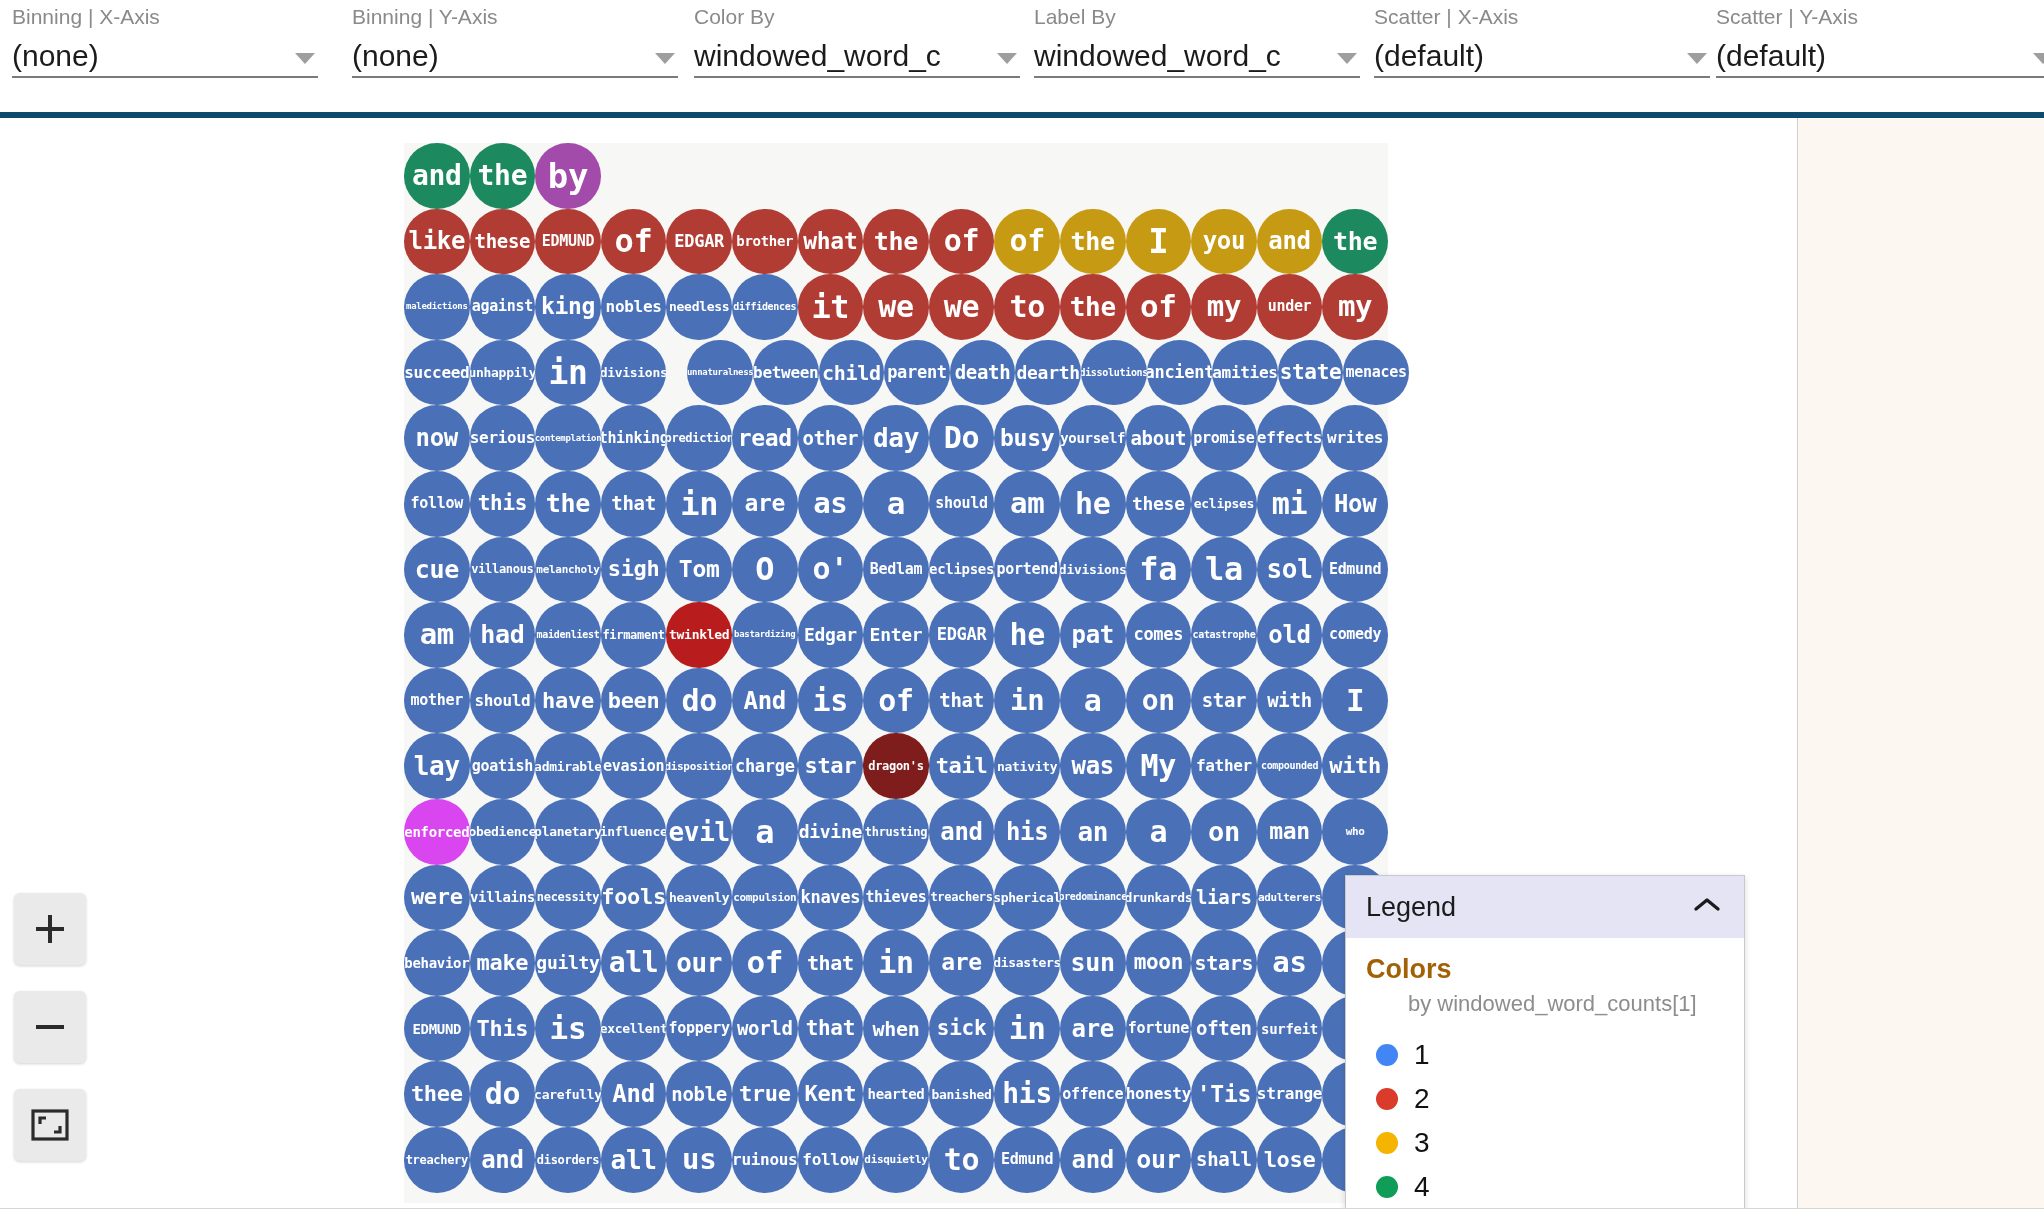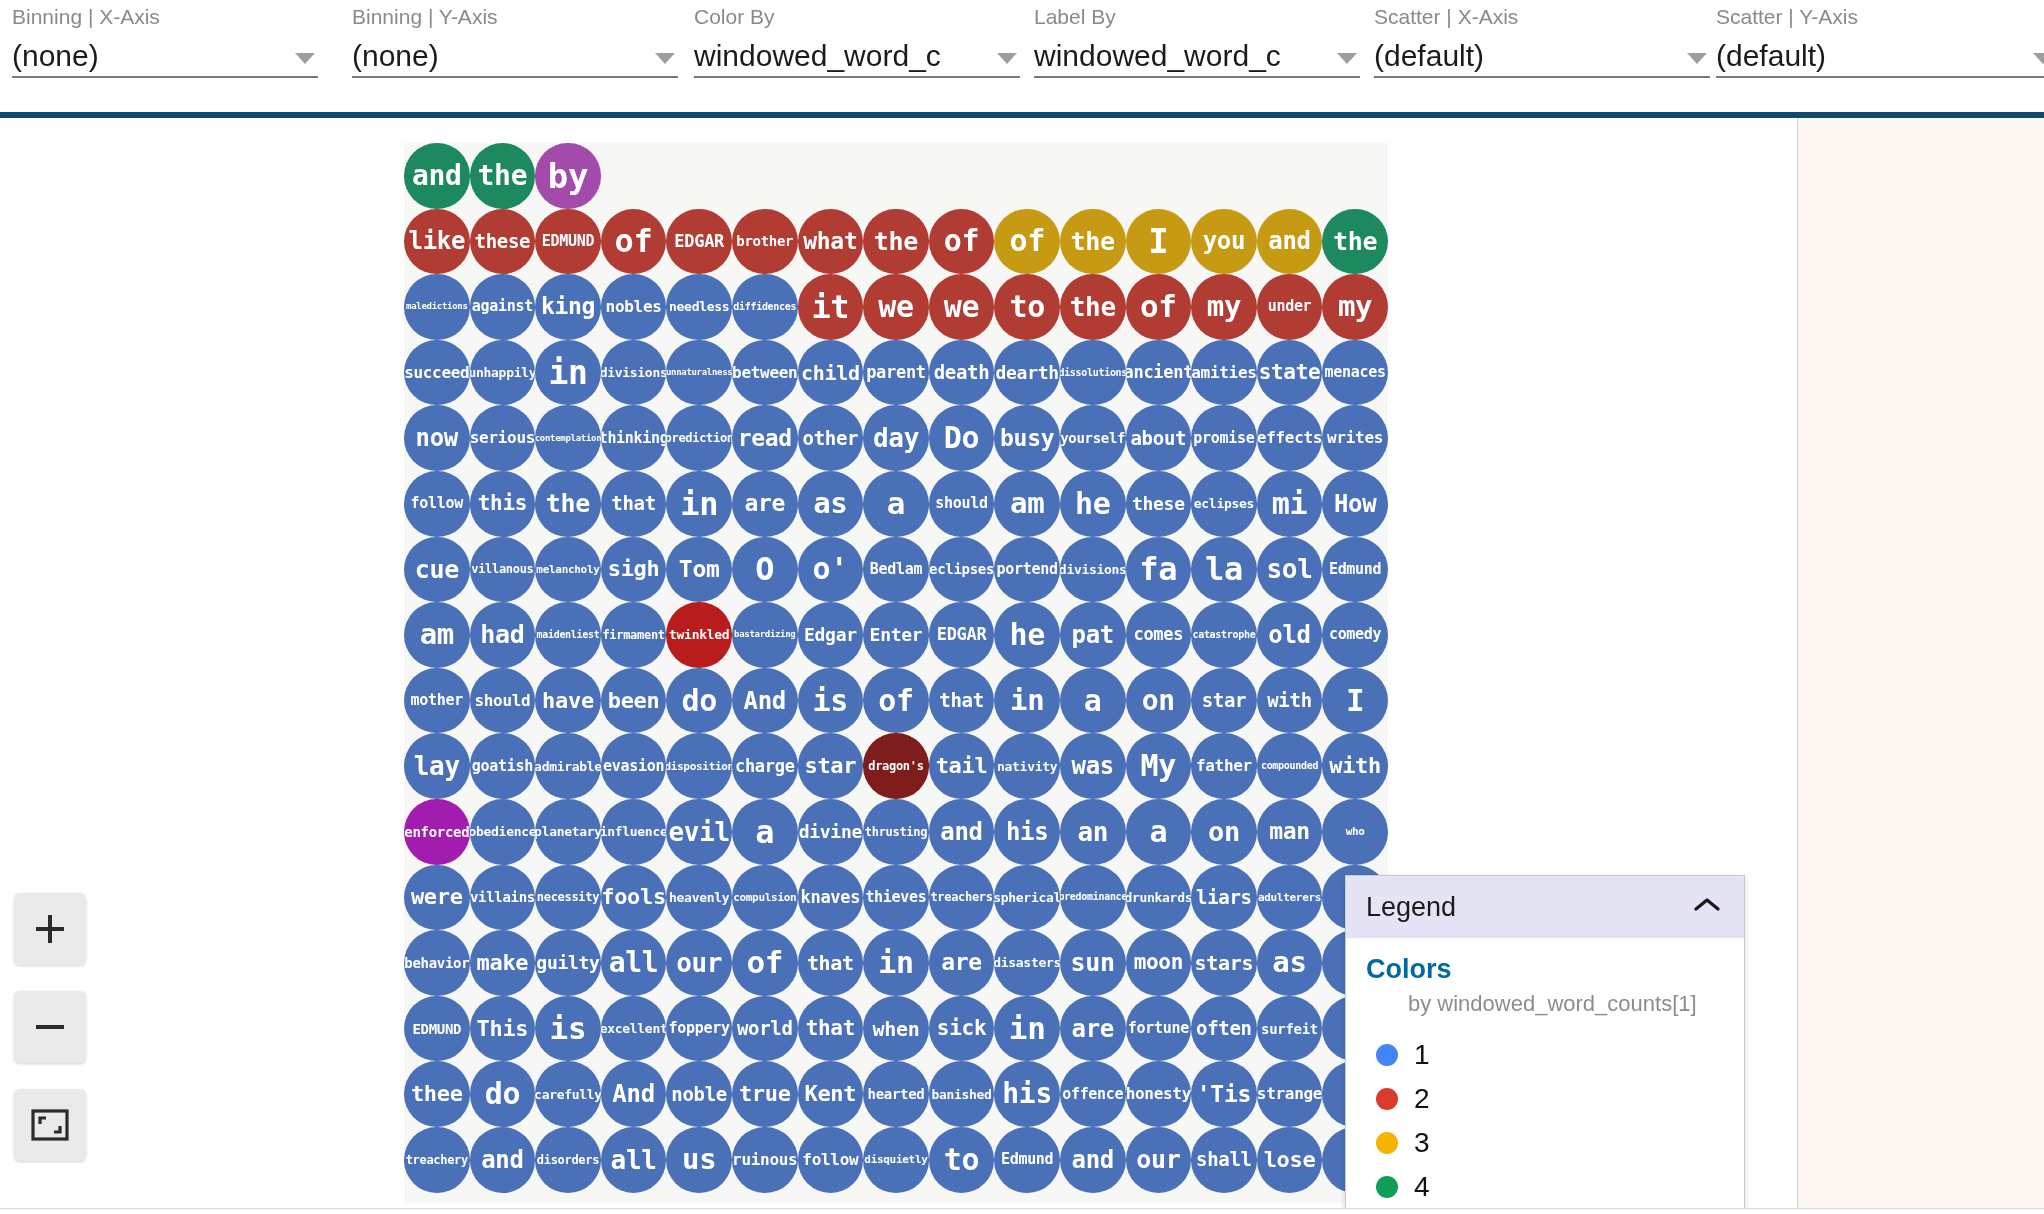--- a/index.html
+++ b/index.html
@@ -156,21 +156,21 @@
     cursor: pointer;
   }
   #legend-title {
     font-size: 27px;
     color: #1b1b1b;
   }
   #legend-body { padding: 16px 20px 30px 20px; }
   #legend-section-title {
     font-size: 27px;
     font-weight: bold;
-    color: #0369a1;
+    color: #a16207;
     margin-bottom: 6px;
   }
   #legend-subtitle {
     font-size: 22px;
     color: #8d8d8d;
     margin-left: 42px;
     margin-bottom: 16px;
   }
   .legend-item {
     display: flex;
@@ -303,21 +303,21 @@
           <div class="bubble" title="of" style="background: rgb(176, 60, 52); font-size: 31px;">of</div>
           <div class="bubble" title="my" style="background: rgb(176, 60, 52); font-size: 29px;">my</div>
           <div class="bubble" title="under" style="background: rgb(176, 60, 52); font-size: 15px;">under</div>
           <div class="bubble" title="my" style="background: rgb(176, 60, 52); font-size: 29px;">my</div>
         </div>
         <div class="bubble-row">
           <div class="bubble" title="succeed" style="background: rgb(74, 113, 184); font-size: 16px;">succeed</div>
           <div class="bubble" title="unhappily" style="background: rgb(74, 113, 184); font-size: 13px;">unhappily</div>
           <div class="bubble" title="in" style="background: rgb(74, 113, 184); font-size: 33px;">in</div>
           <div class="bubble" title="divisions" style="background: rgb(74, 113, 184); font-size: 13px;">divisions</div>
-          <div class="bubble" title="unnaturalness" style="background: rgb(74, 113, 184); font-size: 9px;">unnaturalness</div>
+          <div class="bubble" title="unnaturalness" style="background: rgb(74, 113, 184); font-size: 9px; margin-left: 21px;">unnaturalness</div>
           <div class="bubble" title="between" style="background: rgb(74, 113, 184); font-size: 16px;">between</div>
           <div class="bubble" title="child" style="background: rgb(74, 113, 184); font-size: 20px;">child</div>
           <div class="bubble" title="parent" style="background: rgb(74, 113, 184); font-size: 17px;">parent</div>
           <div class="bubble" title="death" style="background: rgb(74, 113, 184); font-size: 19px;">death</div>
           <div class="bubble" title="dearth" style="background: rgb(74, 113, 184); font-size: 18px;">dearth</div>
           <div class="bubble" title="dissolutions" style="background: rgb(74, 113, 184); font-size: 10px;">dissolutions</div>
           <div class="bubble" title="ancient" style="background: rgb(74, 113, 184); font-size: 17px;">ancient</div>
           <div class="bubble" title="amities" style="background: rgb(74, 113, 184); font-size: 16px;">amities</div>
           <div class="bubble" title="state" style="background: rgb(74, 113, 184); font-size: 21px;">state</div>
           <div class="bubble" title="menaces" style="background: rgb(74, 113, 184); font-size: 15px;">menaces</div>
@@ -418,21 +418,21 @@
           <div class="bubble" title="dragon's" style="background: #7f1d1d; font-size: 12px;">dragon's</div>
           <div class="bubble" title="tail" style="background: rgb(74, 113, 184); font-size: 22px;">tail</div>
           <div class="bubble" title="nativity" style="background: rgb(74, 113, 184); font-size: 13px;">nativity</div>
           <div class="bubble" title="was" style="background: rgb(74, 113, 184); font-size: 24px;">was</div>
           <div class="bubble" title="My" style="background: rgb(74, 113, 184); font-size: 30px;">My</div>
           <div class="bubble" title="father" style="background: rgb(74, 113, 184); font-size: 16px;">father</div>
           <div class="bubble" title="compounded" style="background: rgb(74, 113, 184); font-size: 10px;">compounded</div>
           <div class="bubble" title="with" style="background: rgb(74, 113, 184); font-size: 22px;">with</div>
         </div>
         <div class="bubble-row">
-          <div class="bubble" title="enforced" style="background: #a21caf; font-size: 14px;">enforced</div>
+          <div class="bubble" title="enforced" style="background: #d946ef; font-size: 14px;">enforced</div>
           <div class="bubble" title="obedience" style="background: rgb(74, 113, 184); font-size: 13px;">obedience</div>
           <div class="bubble" title="planetary" style="background: rgb(74, 113, 184); font-size: 13px;">planetary</div>
           <div class="bubble" title="influence" style="background: rgb(74, 113, 184); font-size: 13px;">influence</div>
           <div class="bubble" title="evil" style="background: rgb(74, 113, 184); font-size: 26px;">evil</div>
           <div class="bubble" title="a" style="background: rgb(74, 113, 184); font-size: 32px;">a</div>
           <div class="bubble" title="divine" style="background: rgb(74, 113, 184); font-size: 18px;">divine</div>
           <div class="bubble" title="thrusting" style="background: rgb(74, 113, 184); font-size: 12px;">thrusting</div>
           <div class="bubble" title="and" style="background: rgb(74, 113, 184); font-size: 24px;">and</div>
           <div class="bubble" title="his" style="background: rgb(74, 113, 184); font-size: 24px;">his</div>
           <div class="bubble" title="an" style="background: rgb(74, 113, 184); font-size: 26px;">an</div>

